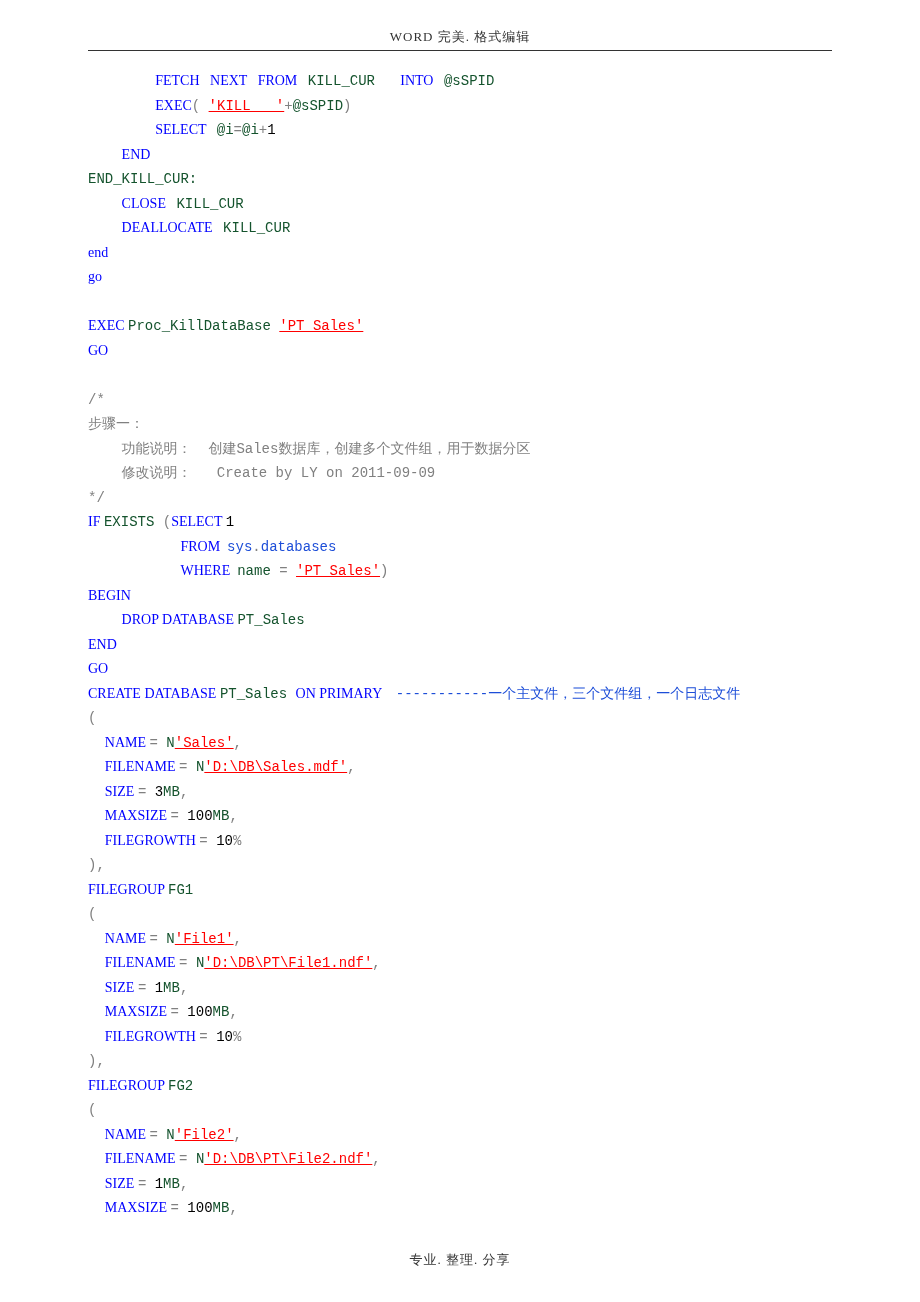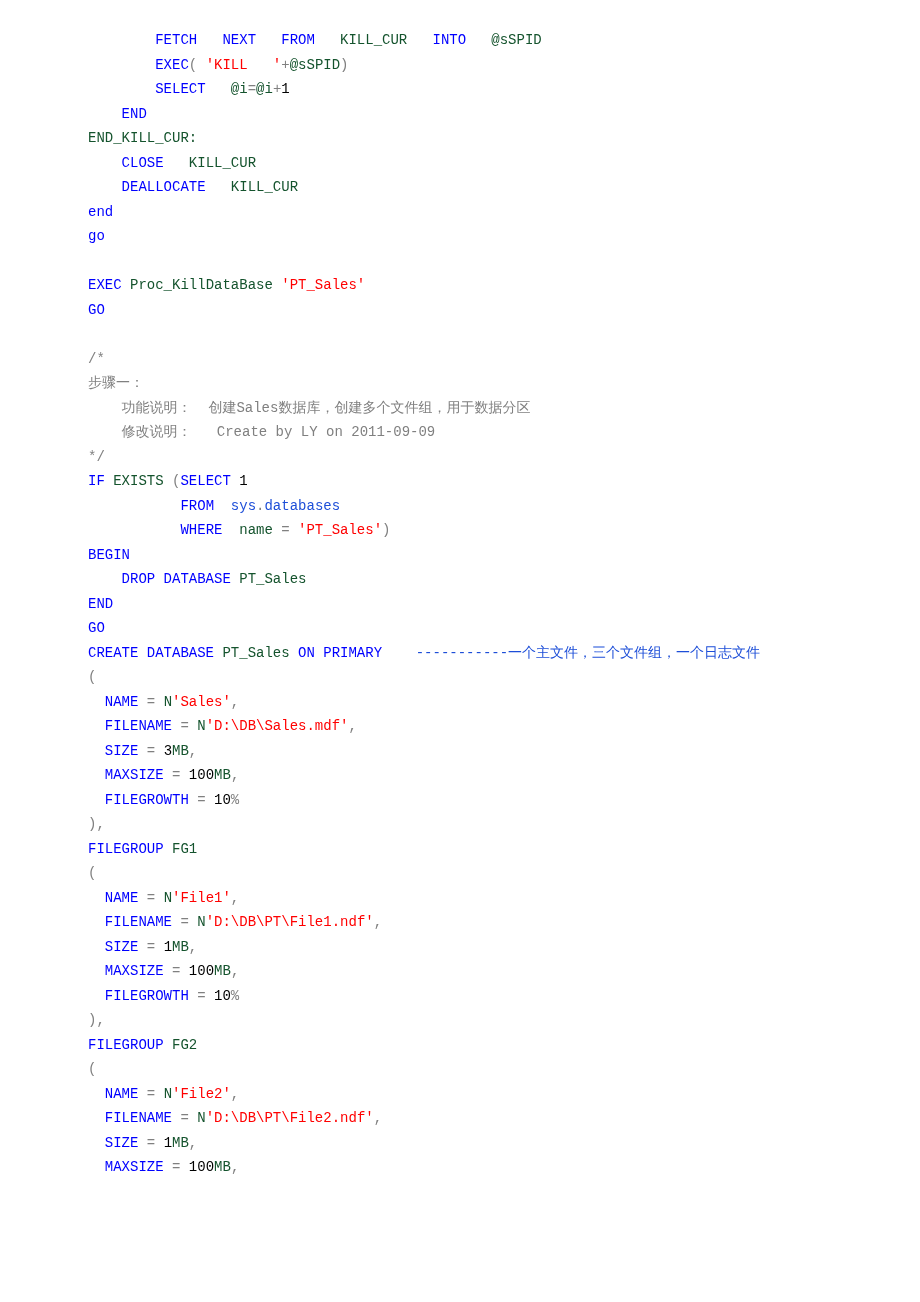--- a/index.html
+++ b/index.html
@@ -30,25 +30,27 @@
     font-size: 13px;
     color: #333;
     margin-top: 30px;
     letter-spacing: 1px;
   }
   .code {
     line-height: 24.5px;
     white-space: pre;
     color: #808080;
   }
-  .kw { color: #0000ff; }
+  .kw { color: #0000ff; font-family: Liberation Serif, serif; }
   .id { color: #14532d; }
-  .str { color: #ff0000; }
+  .str { color: #ff0000; text-decoration: underline; }
   .cm { color: #1d4ed8; }
   .op { color: #808080; }
   .num { color: #000; }
 </style>
 </head>
 <body>
 
 <div class="page">
+  <div class="header">WORD 完美. 格式编辑</div>
   <div class="code" id="code-container"><div><span>        </span><span class="kw">FETCH   NEXT   FROM   </span><span class="id">KILL_CUR   </span><span class="kw">INTO   </span><span class="id">@sSPID</span></div><div><span>        </span><span class="kw">EXEC</span><span>( </span><span class="str">'KILL   '</span><span>+</span><span class="id">@sSPID</span><span>)</span></div><div><span>        </span><span class="kw">SELECT   </span><span class="id">@i</span><span>=</span><span class="id">@i</span><span>+</span><span class="num">1</span></div><div><span>    </span><span class="kw">END</span></div><div><span class="id">END_KILL_CUR:</span></div><div><span>    </span><span class="kw">CLOSE   </span><span class="id">KILL_CUR</span></div><div><span>    </span><span class="kw">DEALLOCATE   </span><span class="id">KILL_CUR</span></div><div><span class="kw">end</span></div><div><span class="kw">go</span></div><div>&nbsp;</div><div><span class="kw">EXEC </span><span class="id">Proc_KillDataBase </span><span class="str">'PT_Sales'</span></div><div><span class="kw">GO</span></div><div>&nbsp;</div><div><span class="op">/*</span></div><div><span class="op">步骤一：</span></div><div><span class="op">    功能说明：  创建Sales数据库，创建多个文件组，用于数据分区</span></div><div><span class="op">    修改说明：   Create by LY on 2011-09-09</span></div><div><span class="op">*/</span></div><div><span class="kw">IF </span><span class="id">EXISTS </span><span>(</span><span class="kw">SELECT </span><span class="num">1</span></div><div><span>           </span><span class="kw">FROM  </span><span class="cm">sys</span><span>.</span><span class="cm">databases</span></div><div><span>           </span><span class="kw">WHERE  </span><span class="id">name</span><span> = </span><span class="str">'PT_Sales'</span><span>)</span></div><div><span class="kw">BEGIN</span></div><div><span>    </span><span class="kw">DROP DATABASE </span><span class="id">PT_Sales</span></div><div><span class="kw">END</span></div><div><span class="kw">GO</span></div><div><span class="kw">CREATE DATABASE </span><span class="id">PT_Sales </span><span class="kw">ON PRIMARY    </span><span class="cm">-----------</span><span class="cm">一个主文件，三个文件组，一个日志文件</span></div><div><span>(</span></div><div><span>  </span><span class="kw">NAME </span><span>= </span><span class="id">N</span><span class="str">'Sales'</span><span>,</span></div><div><span>  </span><span class="kw">FILENAME </span><span>= </span><span class="id">N</span><span class="str">'D:\DB\Sales.mdf'</span><span>,</span></div><div><span>  </span><span class="kw">SIZE </span><span>= </span><span class="num">3</span><span class="id">MB</span><span>,</span></div><div><span>  </span><span class="kw">MAXSIZE </span><span>= </span><span class="num">100</span><span class="id">MB</span><span>,</span></div><div><span>  </span><span class="kw">FILEGROWTH </span><span>= </span><span class="num">10</span><span>%</span></div><div><span>),</span></div><div><span class="kw">FILEGROUP </span><span class="id">FG1</span></div><div><span>(</span></div><div><span>  </span><span class="kw">NAME </span><span>= </span><span class="id">N</span><span class="str">'File1'</span><span>,</span></div><div><span>  </span><span class="kw">FILENAME </span><span>= </span><span class="id">N</span><span class="str">'D:\DB\PT\File1.ndf'</span><span>,</span></div><div><span>  </span><span class="kw">SIZE </span><span>= </span><span class="num">1</span><span class="id">MB</span><span>,</span></div><div><span>  </span><span class="kw">MAXSIZE </span><span>= </span><span class="num">100</span><span class="id">MB</span><span>,</span></div><div><span>  </span><span class="kw">FILEGROWTH </span><span>= </span><span class="num">10</span><span>%</span></div><div><span>),</span></div><div><span class="kw">FILEGROUP </span><span class="id">FG2</span></div><div><span>(</span></div><div><span>  </span><span class="kw">NAME </span><span>= </span><span class="id">N</span><span class="str">'File2'</span><span>,</span></div><div><span>  </span><span class="kw">FILENAME </span><span>= </span><span class="id">N</span><span class="str">'D:\DB\PT\File2.ndf'</span><span>,</span></div><div><span>  </span><span class="kw">SIZE </span><span>= </span><span class="num">1</span><span class="id">MB</span><span>,</span></div><div><span>  </span><span class="kw">MAXSIZE </span><span>= </span><span class="num">100</span><span class="id">MB</span><span>,</span></div></div>
+  <div class="footer">专业. 整理. 分享</div>
 </div>
 
 </body></html>

